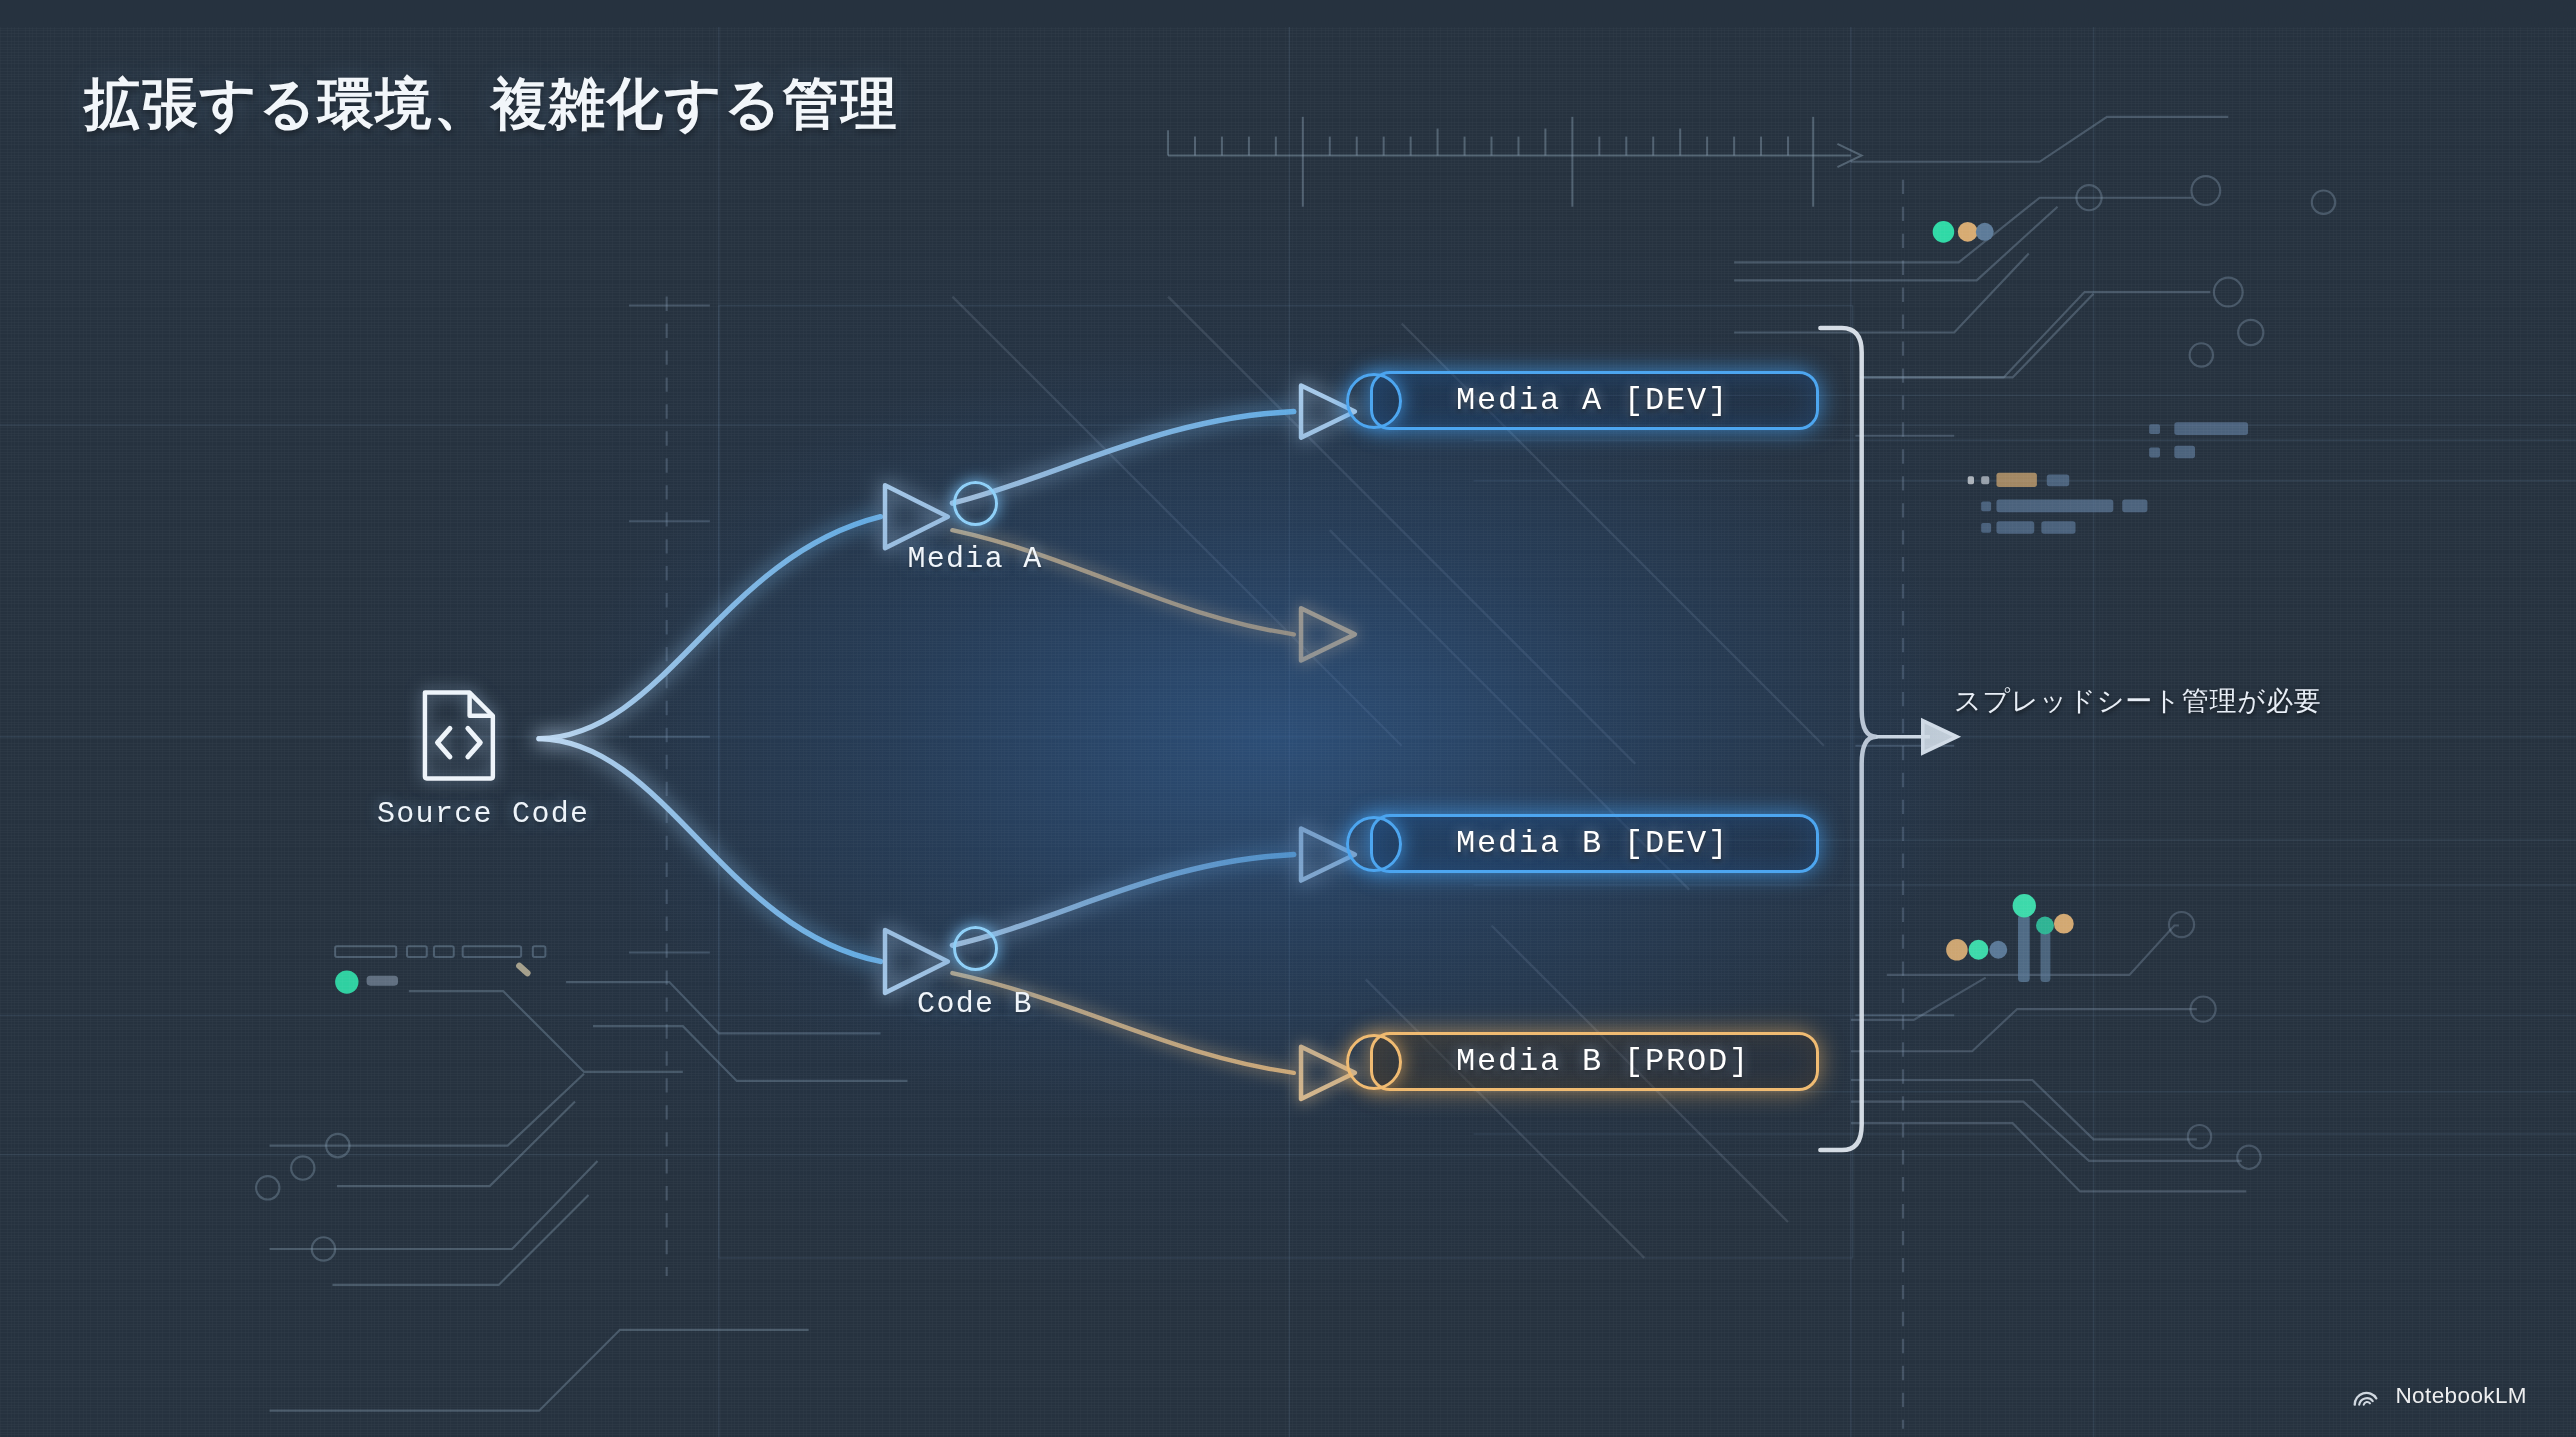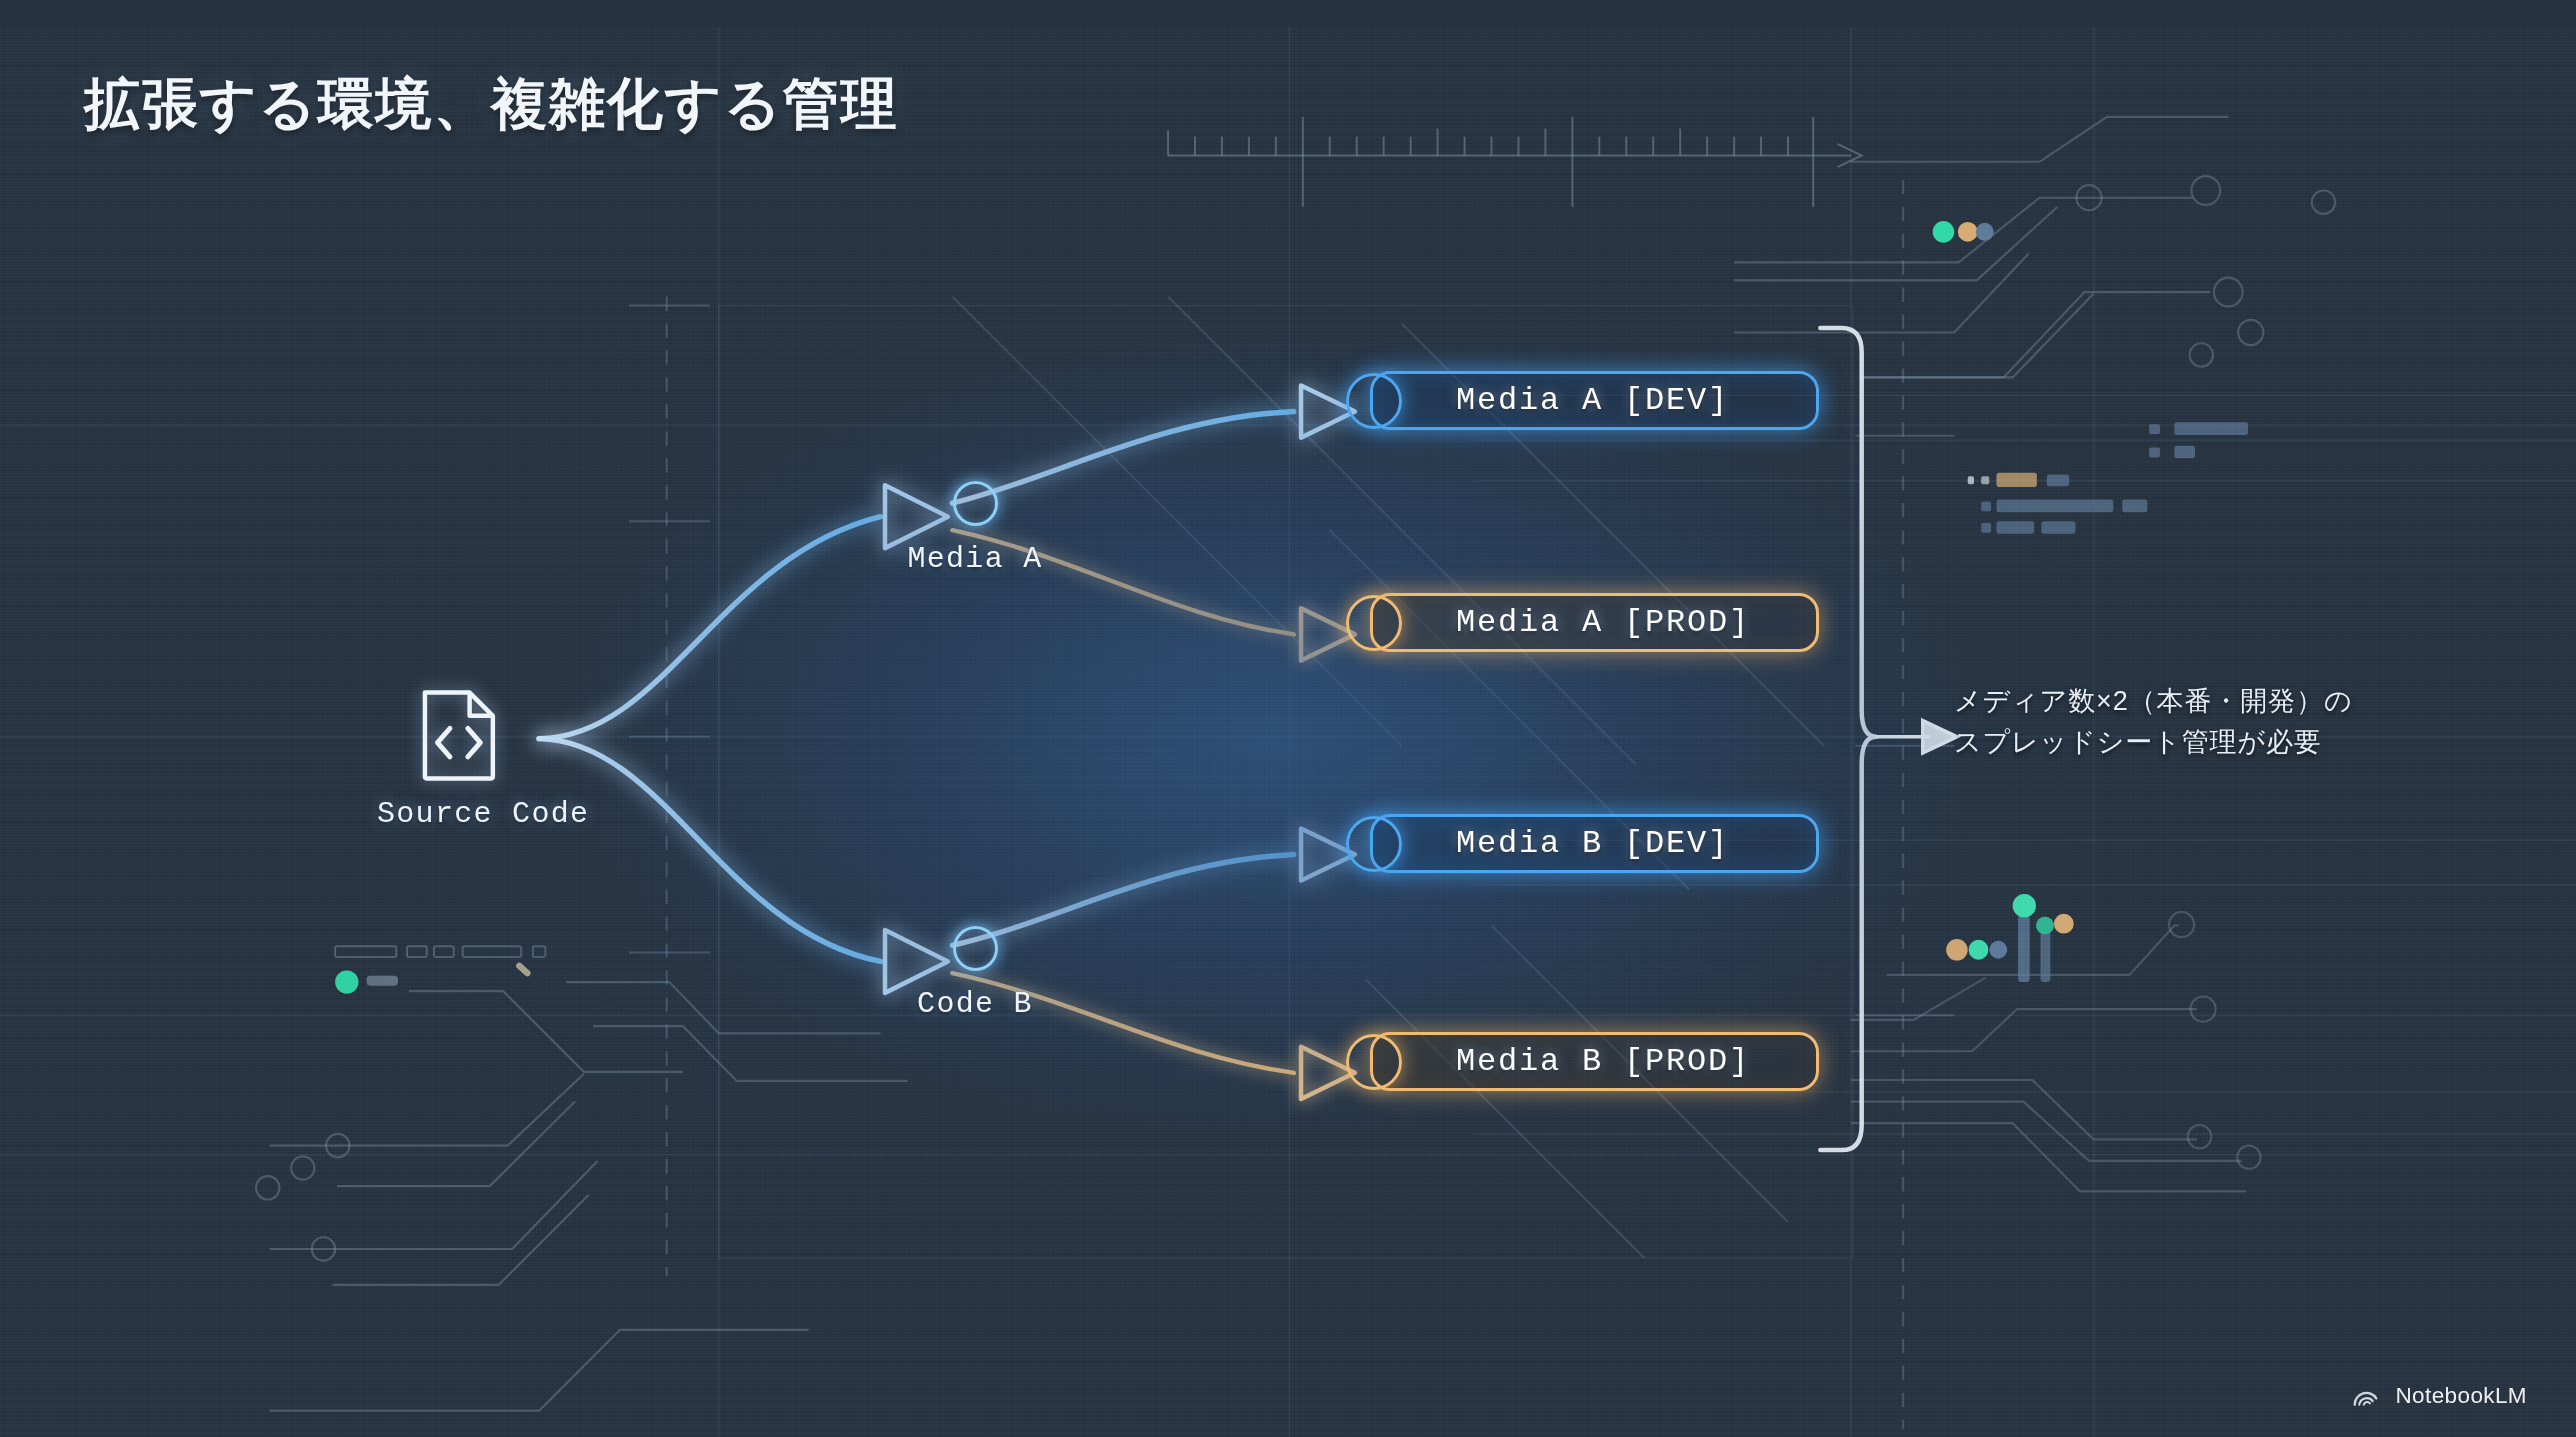--- a/index.html
+++ b/index.html
@@ -368,35 +368,30 @@
   </div>
   <div class="branch-node" id="branch-media-b">
     <div class="dot"></div>
     <div class="label">Code B</div>
   </div>
 
   <div class="env-box env-dev" id="box-a-dev">
     <span class="cap"></span>
     <span class="text">Media A [DEV]</span>
   </div>
-  <div class="env-box env-prod" id="box-a-prod">
-    <span class="cap"></span>
-    <span class="text">Media A [PROD]</span>
-  </div>
   <div class="env-box env-dev" id="box-b-dev">
     <span class="cap"></span>
     <span class="text">Media B [DEV]</span>
   </div>
   <div class="env-box env-prod" id="box-b-prod">
     <span class="cap"></span>
     <span class="text">Media B [PROD]</span>
   </div>
 
   <div id="annotation">
-    <div>メディア数×2（本番・開発）の</div>
     <div>スプレッドシート管理が必要</div>
   </div>
 
   <div id="watermark">
     <svg width="27" height="23.4" viewBox="0 0 30 26">
       <path d="M3 23 A13 13 0 0 1 27 16" fill="none" stroke="#dfe6ee" stroke-width="2.6" stroke-linecap="round"></path>
       <path d="M8 23 A8.5 8.5 0 0 1 23 19" fill="none" stroke="#dfe6ee" stroke-width="2.4" stroke-linecap="round"></path>
       <path d="M13 23 A4 4 0 0 1 20 21.5" fill="none" stroke="#dfe6ee" stroke-width="2.2" stroke-linecap="round"></path>
     </svg>
     <span>NotebookLM</span>

